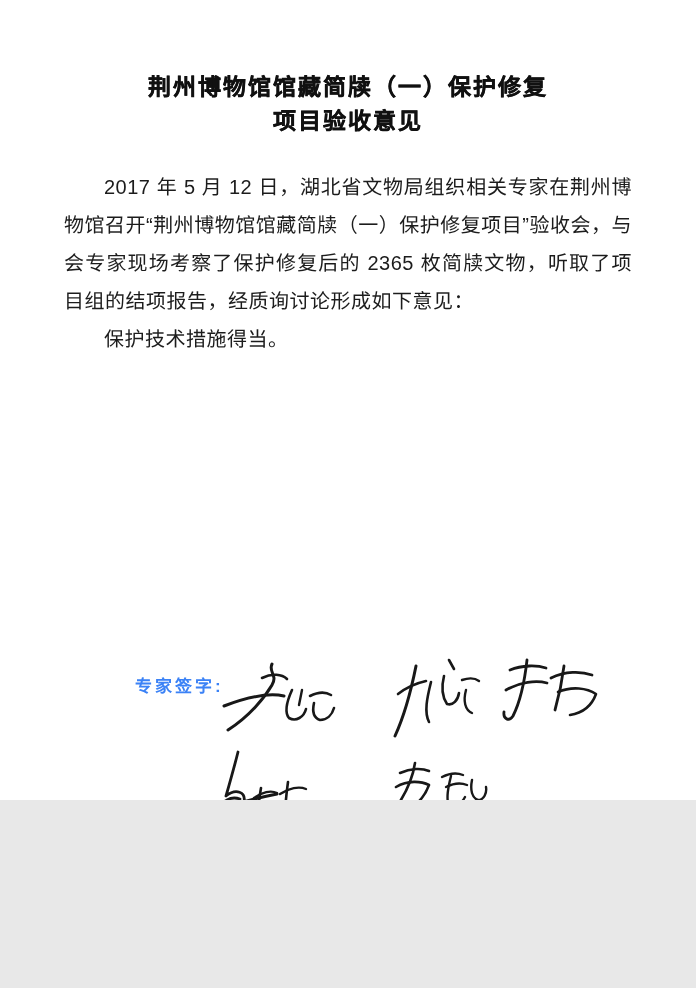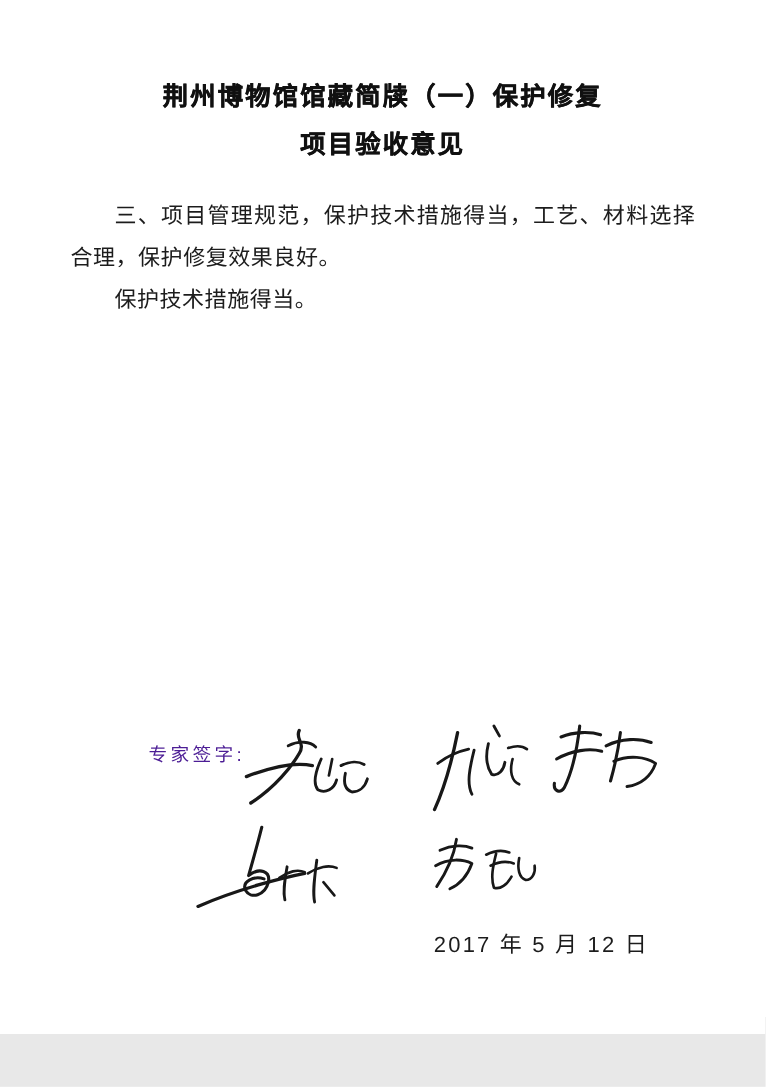--- a/index.html
+++ b/index.html
@@ -4,62 +4,62 @@
 <style>
   html, body {
     margin: 0;
     padding: 0;
     background: #e8e8e8;
     font-family: "Liberation Sans", sans-serif;
   }
   .page {
     position: relative;
     width: 696px;
-    height: 940px;
+    height: 800px;
     margin: 0 auto;
     background: #ffffff;
     color: #1c1c1c;
     overflow: hidden;
   }
   .title-block {
     padding-top: 72px;
     text-align: center;
   }
   .title-line {
     font-size: 23px;
     font-weight: 700;
     letter-spacing: 2px;
     line-height: 30px;
     color: #111111;
     -webkit-text-stroke: 0.4px #111111;
   }
   .title-line.second {
-    margin-top: 14px;
+    margin-top: 4px;
   }
   .body-block {
     margin: 32px 64px 0 64px;
     text-align: justify;
   }
   .body-block p {
     margin: 0;
     text-indent: 2em;
     font-size: 20px;
     line-height: 38px;
     letter-spacing: 0.5px;
     font-weight: 500;
     color: #1c1c1c;
   }
   .sig-label {
     position: absolute;
     left: 135px;
     top: 672px;
     font-size: 17px;
-    font-weight: 400;
+    font-weight: 700;
     letter-spacing: 3px;
-    color: #4c1d95;
+    color: #3b82f6;
   }
   .signature {
     position: absolute;
   }
   .signature svg path {
     fill: none;
     stroke: #181818;
     stroke-linecap: round;
     stroke-linejoin: round;
   }
@@ -77,21 +77,21 @@
 <body>
 
 <div class="page">
 
   <div class="title-block">
     <div class="title-line">荆州博物馆馆藏简牍（一）保护修复</div>
     <div class="title-line second">项目验收意见</div>
   </div>
 
   <div class="body-block">
-    <p>三、项目管理规范，保护技术措施得当，工艺、材料选择合理，保护修复效果良好。</p>
+    <p>2017 年 5 月 12 日，湖北省文物局组织相关专家在荆州博物馆召开“荆州博物馆馆藏简牍（一）保护修复项目”验收会，与会专家现场考察了保护修复后的 2365 枚简牍文物，听取了项目组的结项报告，经质询讨论形成如下意见：</p>
     <p>保护技术措施得当。</p>
   </div>
 
   <div class="sig-label">专家签字:</div>
 
   <div class="signature" style="left:212px; top:658px;">
     <svg width="125" height="84" viewBox="0 0 125 84">
       <path d="M60,6 C56,14 66,17 60,27 C53,39 38,58 16,72" stroke-width="3"></path>
       <path d="M50,20 C60,15 70,16 75,21" stroke-width="2.6"></path>
       <path d="M12,48 C38,38 58,35 72,38" stroke-width="3"></path>

